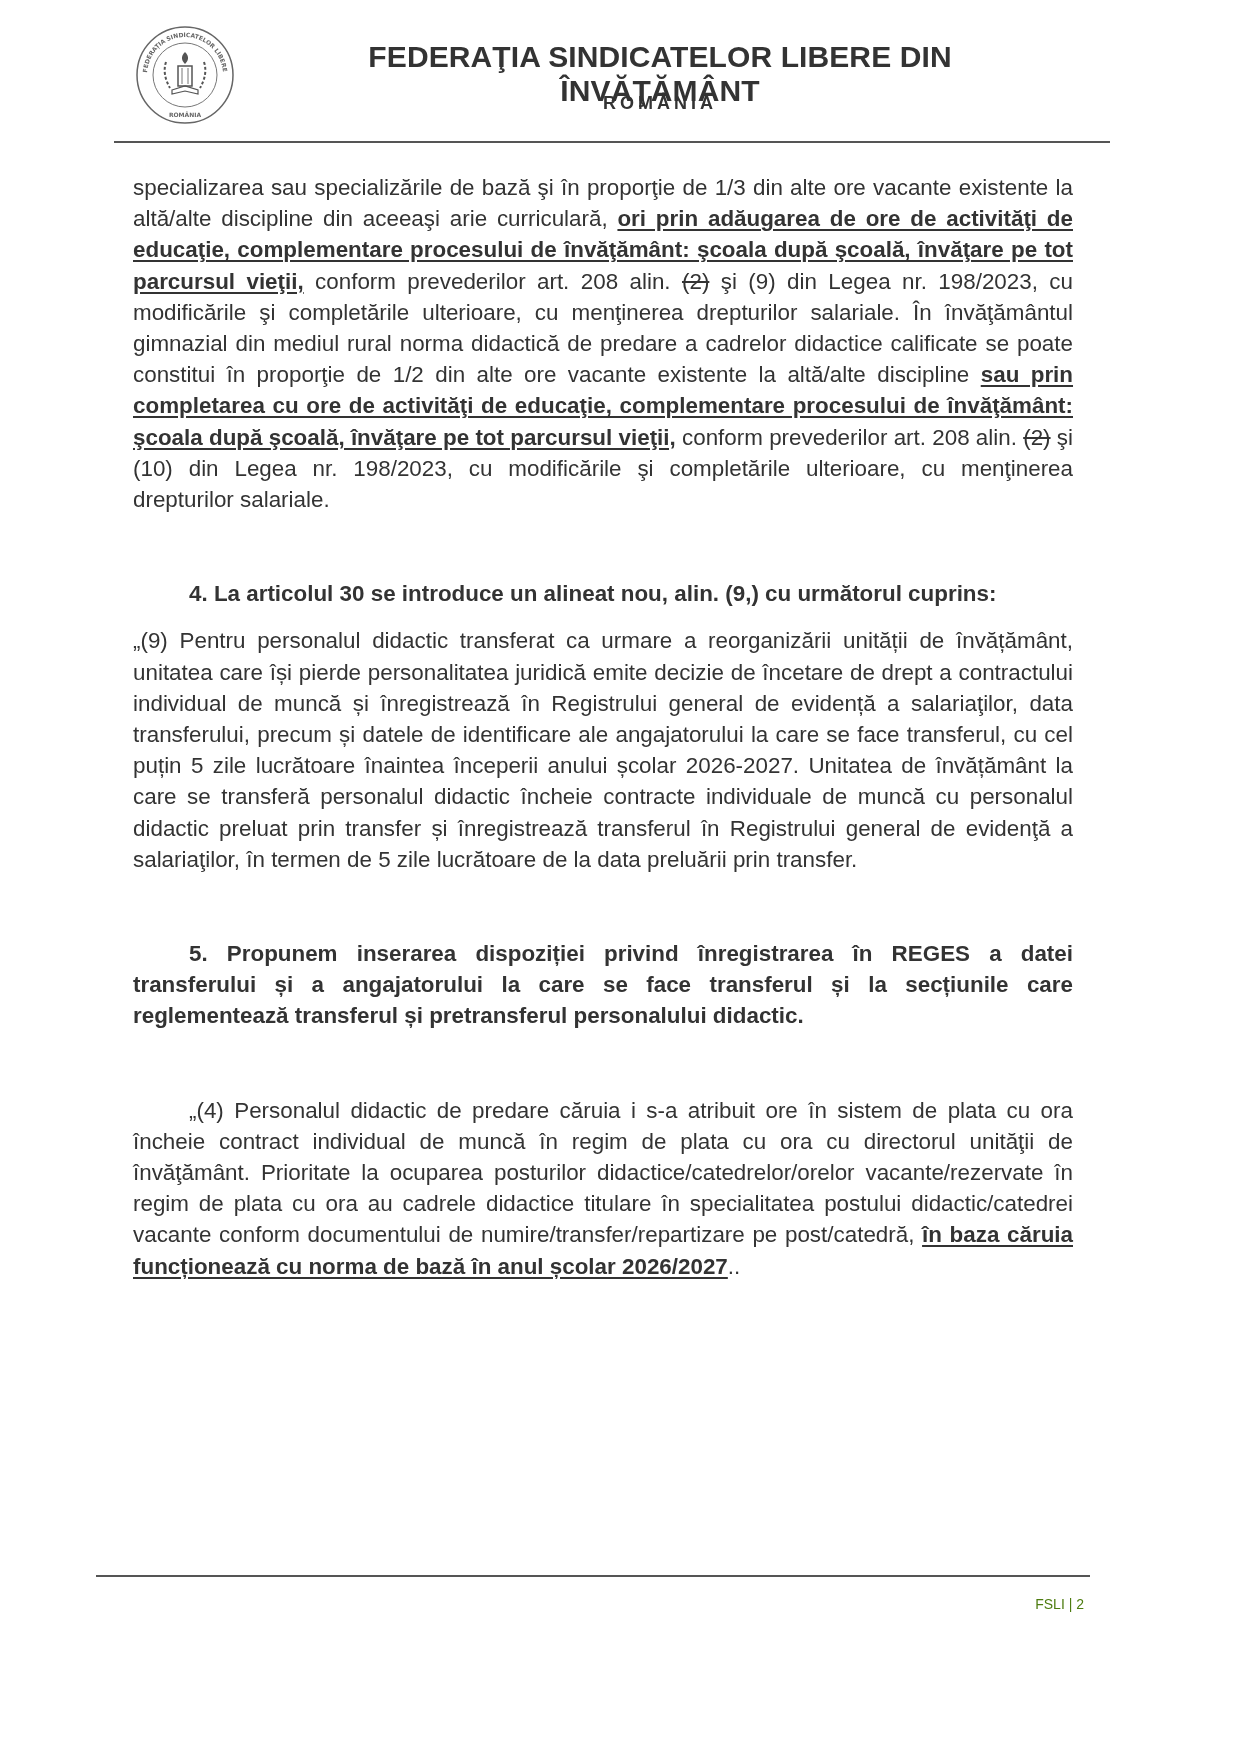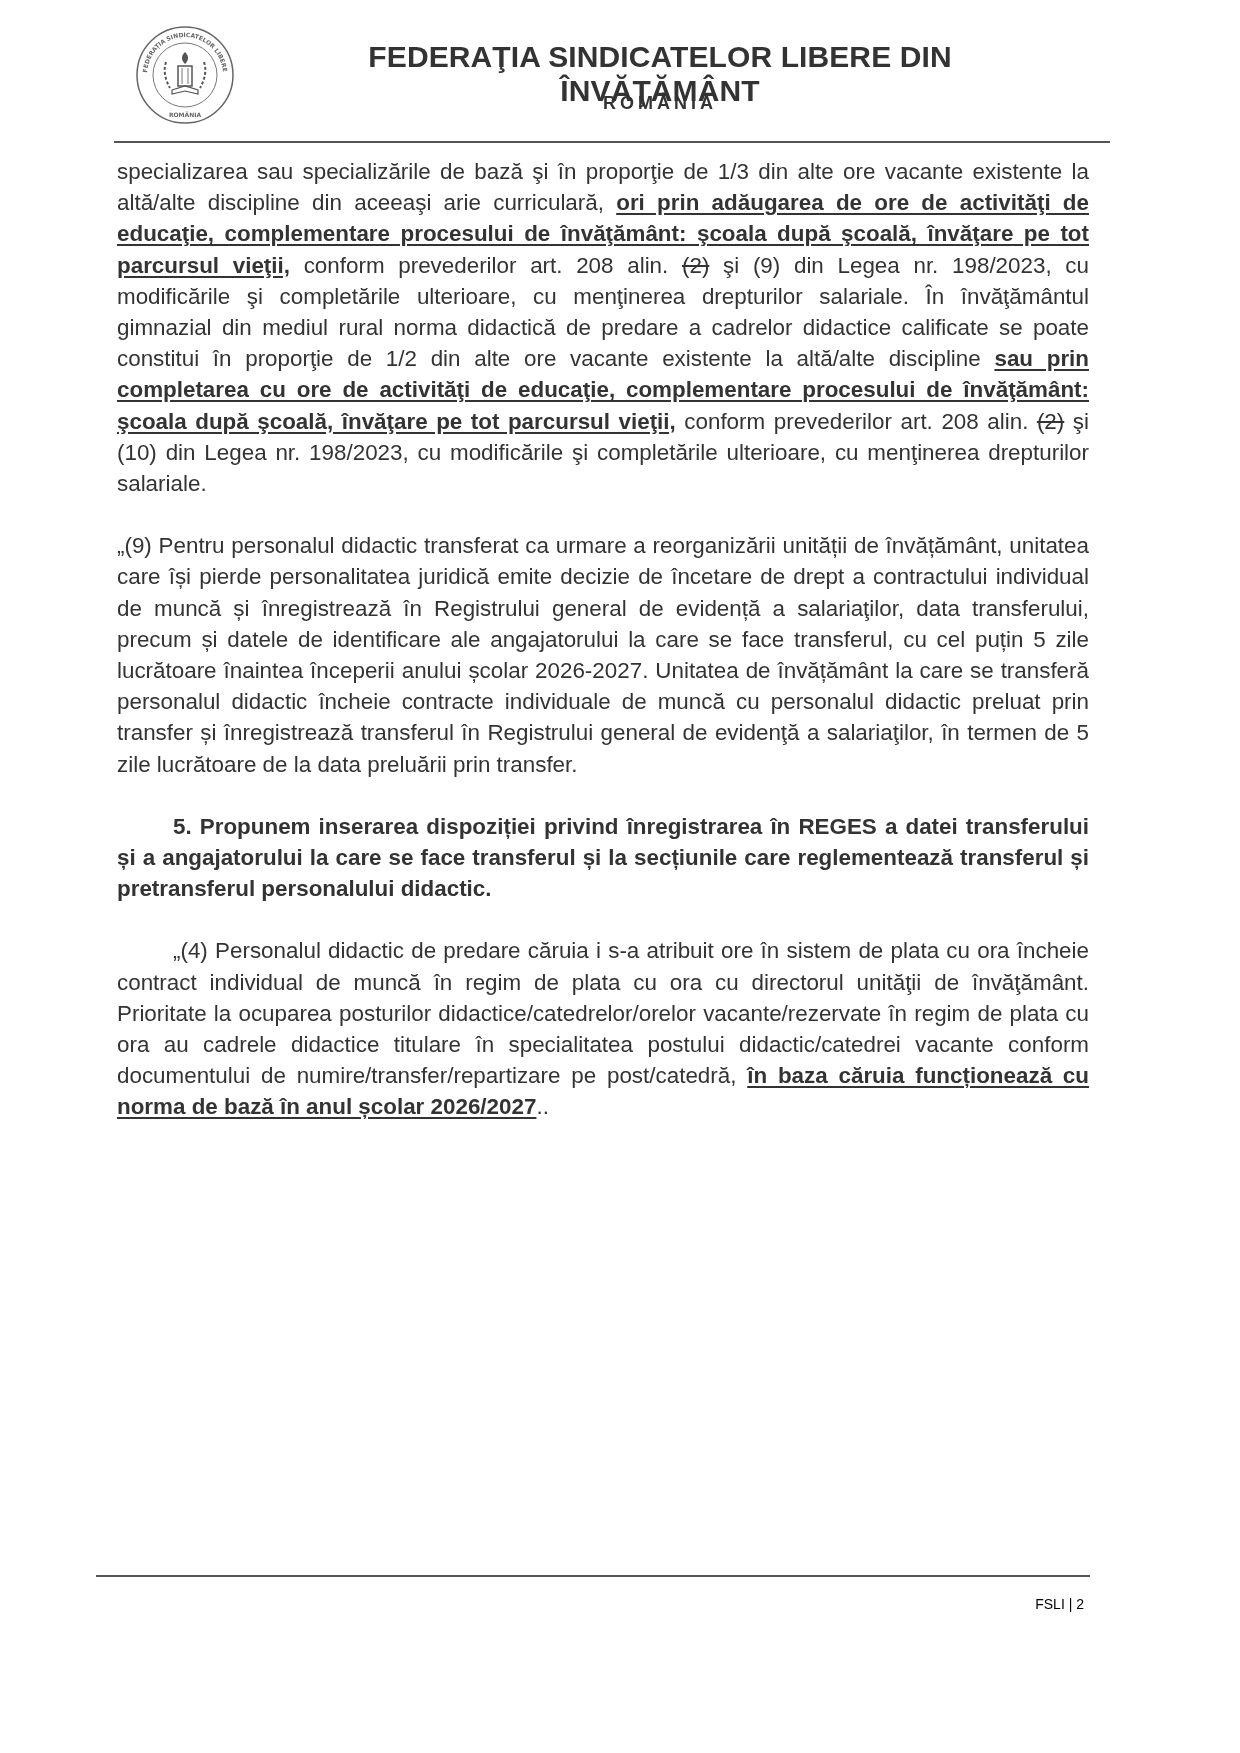--- a/index.html
+++ b/index.html
@@ -7,29 +7,29 @@
          font-family: "Liberation Sans", "DejaVu Sans", sans-serif; color: #2e2e2e; }
   .logo { position: absolute; left: 134px; top: 24px; width: 102px; height: 102px; }
   .hdr-title { position: absolute; left: 300px; top: 40px; width: 720px; text-align: center;
                font-weight: bold; font-size: 30px; color: #333; letter-spacing: 0.1px; }
   .hdr-sub { position: absolute; left: 300px; top: 93px; width: 720px; text-align: center;
              font-weight: bold; font-size: 18px; color: #333; letter-spacing: 4px; }
   .rule-top { position: absolute; left: 114px; top: 141px; width: 996px; height: 0;
               border-top: 2px solid #555; }
   .body { position: absolute; left: 117px; top: 156px; width: 972px;
           font-size: 22.4px; line-height: 31.2px; text-align: justify; color: #333; }
-  .body p { margin: 0; }
+  .body p { margin: 16px; }
   .gap { height: 31px; }
   .ind { text-indent: 56px; }
   .b { font-weight: bold; }
   .u { text-decoration: underline; text-underline-offset: 3px; }
   .s { text-decoration: line-through; }
   .rule-bot { position: absolute; left: 96px; top: 1575px; width: 994px; height: 0;
               border-top: 2px solid #555; }
-  .footer { position: absolute; right: 156px; top: 1596px; font-size: 14px; color: #000000; }
+  .footer { position: absolute; right: 156px; top: 1596px; font-size: 14px; color: #4d7c0f; }
 </style>
 </head>
 <body>
 
 <div class="logo">
   <svg width="102" height="102" viewBox="0 0 102 102">
     <circle cx="51" cy="51" r="48" fill="none" stroke="#666" stroke-width="1.5"></circle>
     <circle cx="51" cy="51" r="32" fill="none" stroke="#777" stroke-width="1"></circle>
     <path id="ringpath" d="M 13 51 A 38 38 0 1 1 89 51" fill="none"></path>
     <text font-size="6" fill="#666" font-family="DejaVu Sans, sans-serif" font-weight="bold">
@@ -48,20 +48,21 @@
 
 <div class="hdr-title">FEDERAŢIA SINDICATELOR LIBERE DIN ÎNVĂŢĂMÂNT</div>
 <div class="hdr-sub">ROMÂNIA</div>
 <div class="rule-top"></div>
 
 <div class="body">
   <p>
     <span>specializarea sau specializările de bază şi în proporţie de 1/3 din alte ore vacante existente la altă/alte discipline din aceeaşi arie curriculară, </span><span class="b u">ori prin adăugarea de ore de activităţi de educaţie, complementare procesului de învăţământ: şcoala după şcoală, învăţare pe tot parcursul vieţii,</span><span> conform prevederilor art. 208 alin. </span><span class="s">(2)</span><span> şi (9) din Legea nr. 198/2023, cu modificările şi completările ulterioare, cu menţinerea drepturilor salariale. În învăţământul gimnazial din mediul rural norma didactică de predare a cadrelor didactice calificate se poate constitui în proporţie de 1/2 din alte ore vacante existente la altă/alte discipline </span><span class="b u">sau prin completarea cu ore de activităţi de educaţie, complementare procesului de învăţământ: şcoala după şcoală, învăţare pe tot parcursul vieţii,</span><span> conform prevederilor art. 208 alin. </span><span class="s">(2)</span><span> şi (10) din Legea nr. 198/2023, cu modificările şi completările ulterioare, cu menţinerea drepturilor salariale.</span>
   </p>
   <div class="gap"></div>
+  <p class="ind b">4. La articolul 30 se introduce un alineat nou, alin. (9,) cu următorul cuprins:</p>
   <p>„(9) Pentru personalul didactic transferat ca urmare a reorganizării unității de învățământ, unitatea care își pierde personalitatea juridică emite decizie de încetare de drept a contractului individual de muncă și înregistrează în Registrului general de evidență a salariaţilor, data transferului, precum și datele de identificare ale angajatorului la care se face transferul, cu cel puțin 5 zile lucrătoare înaintea începerii anului școlar 2026-2027. Unitatea de învățământ la care se transferă personalul didactic încheie contracte individuale de muncă cu personalul didactic preluat prin transfer și înregistrează transferul în Registrului general de evidenţă a salariaţilor, în termen de 5 zile lucrătoare de la data preluării prin transfer.</p>
   <div class="gap"></div>
   <p class="ind b">5. Propunem inserarea dispoziției privind înregistrarea în REGES a datei transferului și a angajatorului la care se face transferul și la secțiunile care reglementează  transferul și pretransferul personalului didactic.</p>
   <div class="gap"></div>
   <p><span style="padding-left:56px"></span><span>„(4) Personalul didactic de predare căruia i s-a atribuit ore în sistem de plata cu ora încheie contract individual de muncă în regim de plata cu ora cu directorul unităţii de învăţământ. Prioritate la ocuparea posturilor didactice/catedrelor/orelor vacante/rezervate în regim de plata cu ora au cadrele didactice titulare în specialitatea postului didactic/catedrei vacante conform documentului de numire/transfer/repartizare pe post/catedră, </span><span class="b u">în baza căruia funcționează cu norma de bază în anul școlar 2026/2027</span><span>..</span></p>
 </div>
 
 <div class="rule-bot"></div>
 <div class="footer">FSLI | 2</div>
 

